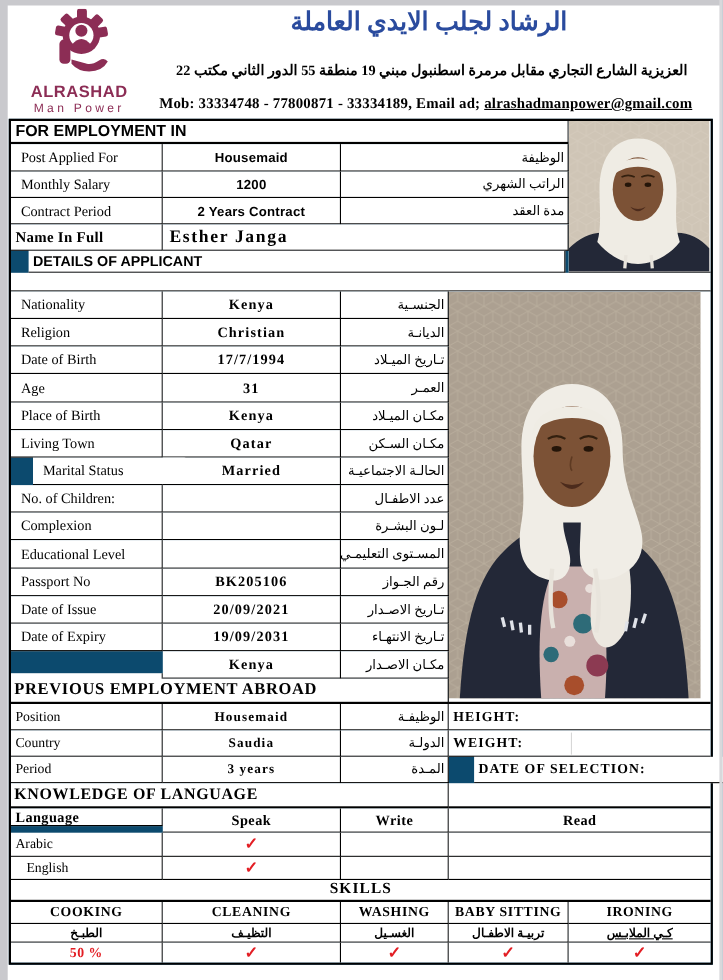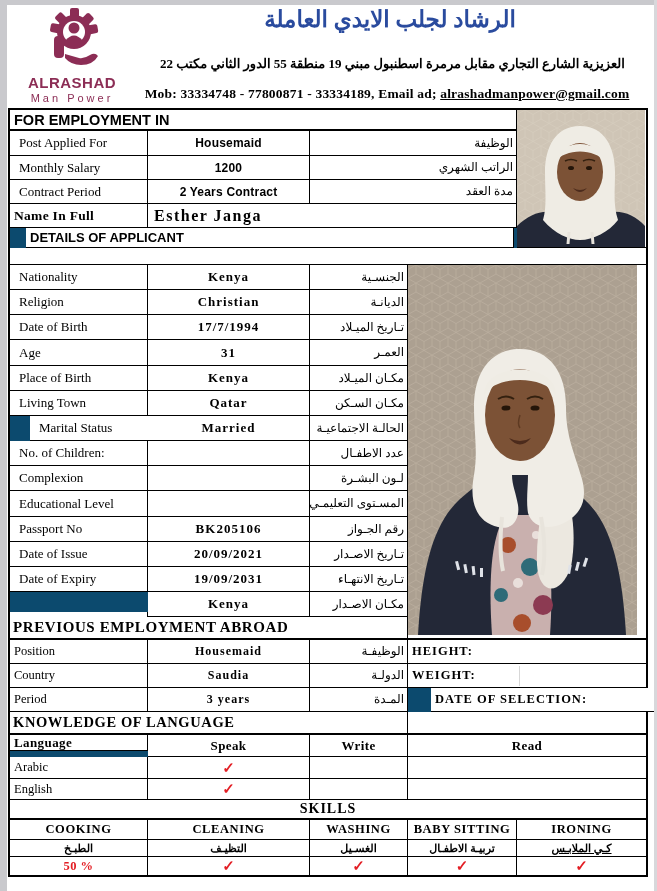--- a/index.html
+++ b/index.html
@@ -261,21 +261,21 @@
   <div class="c lhead" style="left:0;top:625px;width:138px;height:16px;padding-left:4px;">Language</div>
   <div class="c lhead center" style="left:138px;top:625px;width:162px;height:22px;">Speak</div>
   <div class="c lhead center" style="left:300px;top:625px;width:98px;height:22px;">Write</div>
   <div class="c lhead center noR" style="left:398px;top:625px;width:238px;height:22px;">Read</div>
 
   <div class="c" style="left:0;top:647px;width:138px;height:22px;padding-left:4px;font-size:12.5px;">Arabic</div>
   <div class="c center red chk" style="left:138px;top:647px;width:162px;height:22px;">✓</div>
   <div class="c center" style="left:300px;top:647px;width:98px;height:22px;"></div>
   <div class="c center noR" style="left:398px;top:647px;width:238px;height:22px;"></div>
 
-  <div class="c" style="left:0;top:669px;width:138px;height:21px;padding-left:4px;font-size:12.5px;text-align:center;">English</div>
+  <div class="c" style="left:0;top:669px;width:138px;height:21px;padding-left:14px;font-size:12.5px;text-align:center;">English</div>
   <div class="c center red chk" style="left:138px;top:669px;width:162px;height:21px;">✓</div>
   <div class="c center" style="left:300px;top:669px;width:98px;height:21px;"></div>
   <div class="c center noR" style="left:398px;top:669px;width:238px;height:21px;"></div>
 
   <div class="c center noR b2" style="left:0;top:690px;width:636px;height:20px;font-weight:bold;font-size:14px;letter-spacing:1px;">SKILLS</div>
 
   <div class="c skhd center" style="left:0;top:710px;width:138px;height:20px;">COOKING</div>
   <div class="c skhd center" style="left:138px;top:710px;width:162px;height:20px;">CLEANING</div>
   <div class="c skhd center" style="left:300px;top:710px;width:98px;height:20px;">WASHING</div>
   <div class="c skhd center" style="left:398px;top:710px;width:109px;height:20px;">BABY SITTING</div>

